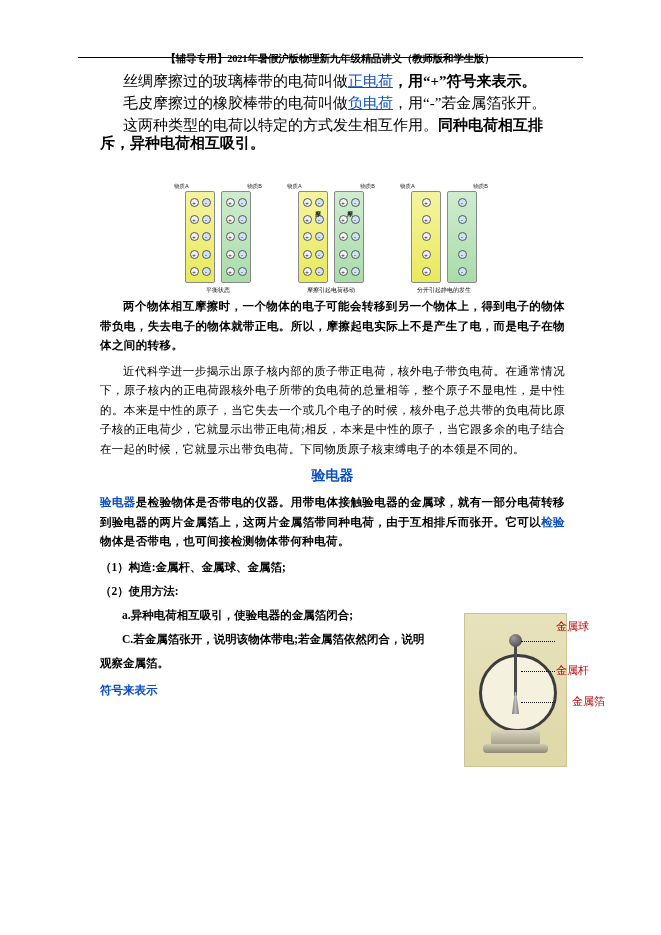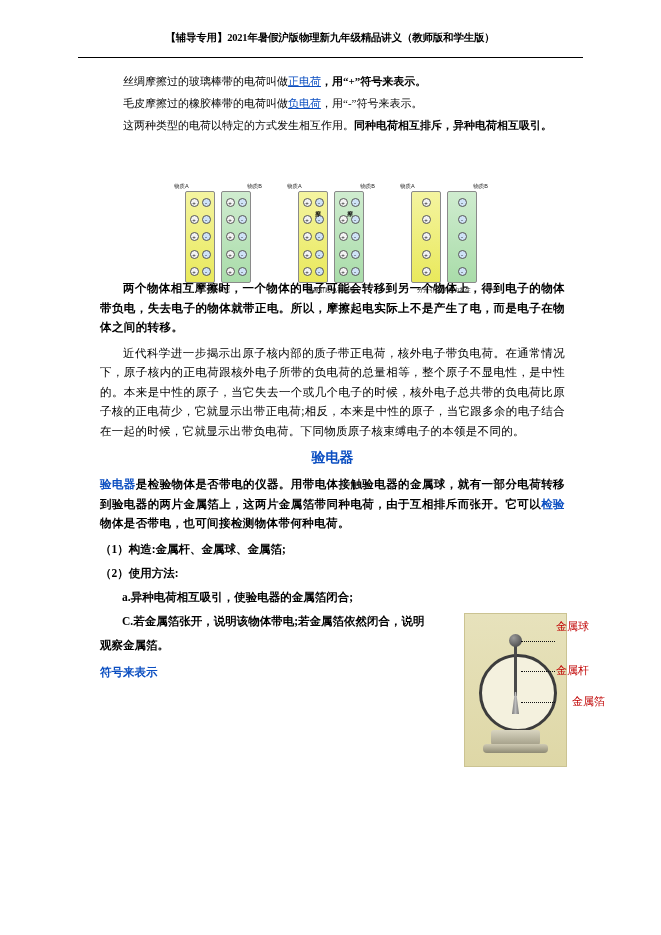--- a/index.html
+++ b/index.html
@@ -18,21 +18,21 @@
   .page {
     position: absolute;
     left: 0; top: 0;
     width: 661px;
     height: 935px;
     background: #fff;
   }
   .header {
     position: absolute;
     left: 80px;
-    top: 31px;
+    top: 52px;
     width: 500px;
     text-align: center;
     font-size: 10.5px;
     font-weight: bold;
     font-family: "Liberation Serif", serif;
     letter-spacing: -0.2px;
     white-space: nowrap;
   }
   .header-rule {
     position: absolute;
@@ -43,21 +43,21 @@
     border-top: 1px solid #000;
   }
   .content {
     position: absolute;
     left: 100px;
     top: 72px;
     width: 465px;
   }
   p.body-line {
     margin: 0 0 7px 0;
-    font-size: 11px;
+    font-size: 15px;
     line-height: 18px;
     text-indent: 23px;
   }
   p.tight {
     margin: 0 0 4px 0;
   }
   .bold {
     font-weight: bold;
   }
   .blue-u {
@@ -248,21 +248,21 @@
   <div class="header">【辅导专用】2021年暑假沪版物理新九年级精品讲义（教师版和学生版）</div>
   <div class="header-rule"></div>
 
   <div class="content">
 
     <p class="body-line tight">
       <span>丝绸摩擦过的玻璃棒带的电荷叫做</span><span class="blue-u">正电荷</span><span class="bold">，用“+”符号来表示。</span>
     </p>
 
     <p class="body-line tight">
-      <span>毛皮摩擦过的橡胶棒带的电荷叫做</span><span class="blue-u">负电荷</span><span>，用“-”符号来表示。</span>
+      <span>毛皮摩擦过的橡胶棒带的电荷叫做</span><span class="blue-u">负电荷</span><span>，用“-”若金属箔张开。</span>
     </p>
 
     <p class="body-line">
       <span>这两种类型的电荷以特定的方式发生相互作用。</span><span class="bold">同种电荷相互排斥，异种电荷相互吸引。</span>
     </p>
 
     <div style="height:138px"></div>
 
     <p class="para-block bold">两个物体相互摩擦时，一个物体的电子可能会转移到另一个物体上，得到电子的物体带负电，失去电子的物体就带正电。所以，摩擦起电实际上不是产生了电，而是电子在物体之间的转移。</p>
     <p class="para-block nobold">近代科学进一步揭示出原子核内部的质子带正电荷，核外电子带负电荷。在通常情况下，原子核内的正电荷跟核外电子所带的负电荷的总量相等，整个原子不显电性，是中性的。本来是中性的原子，当它失去一个或几个电子的时候，核外电子总共带的负电荷比原子核的正电荷少，它就显示出带正电荷;相反，本来是中性的原子，当它跟多余的电子结合在一起的时候，它就显示出带负电荷。下同物质原子核束缚电子的本领是不同的。</p>

